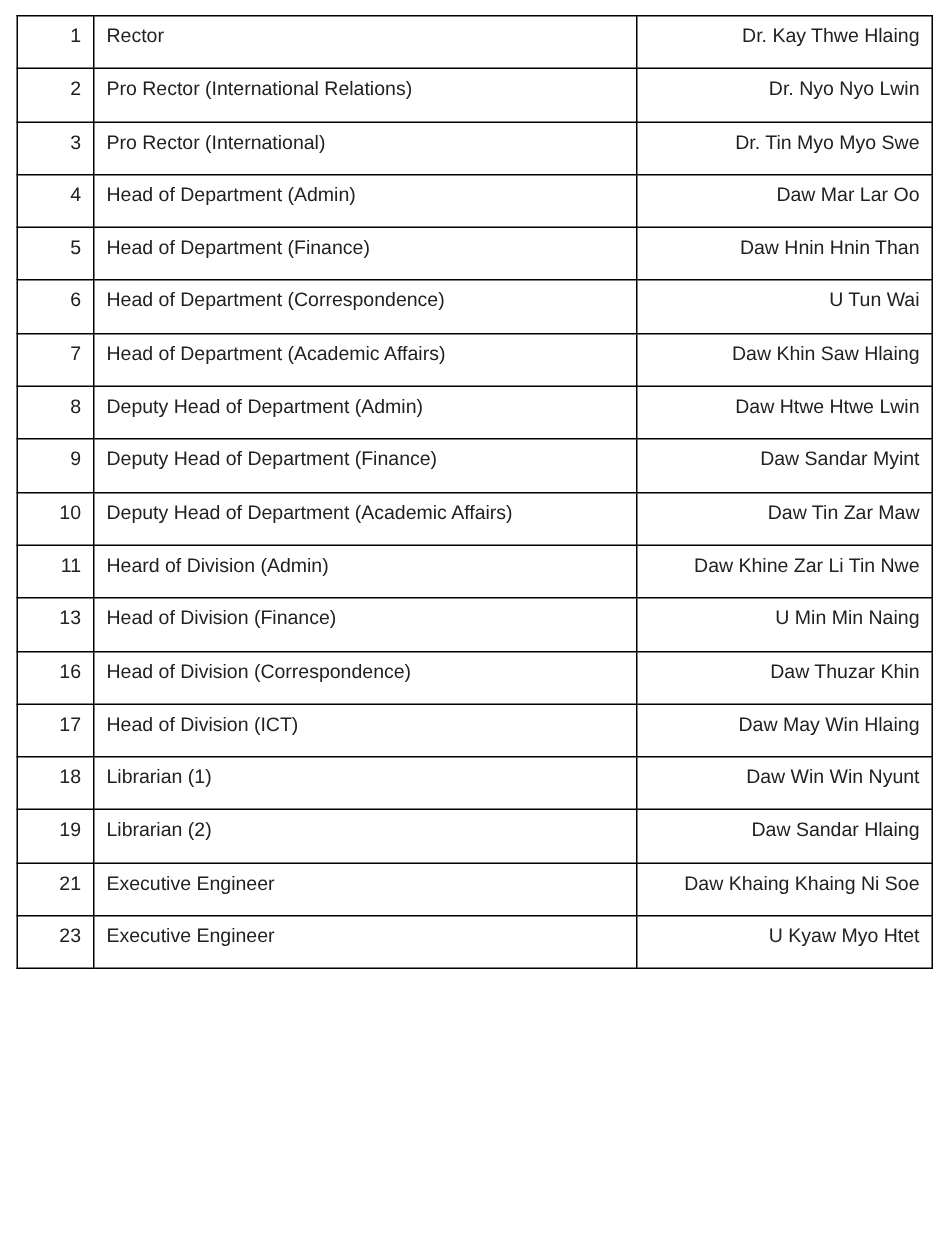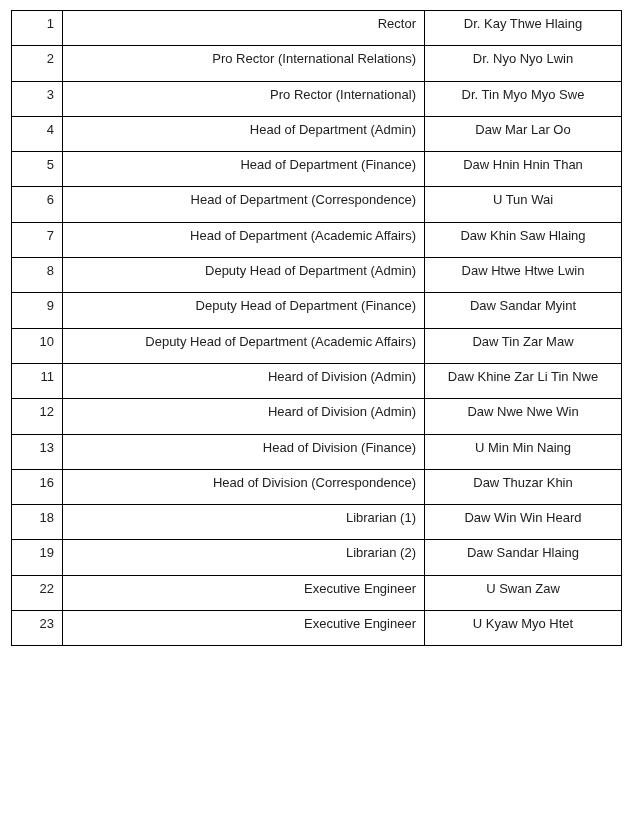--- a/index.html
+++ b/index.html
@@ -34,22 +34,22 @@
     font-size: 13px;
     line-height: 18px;
     color: #212121;
     white-space: nowrap;
     overflow: hidden;
   }
   td.col-no {
     text-align: right;
     padding-right: 10px;
   }
-  td.col-position { text-align: right; }
-  td.col-name { text-align: center; }
+  td.col-position { text-align: left; }
+  td.col-name { text-align: right; }
 </style>
 </head>
 <body>
 
 <div class="page">
   <table class="staff-table">
     <colgroup>
       <col style="width:51px">
       <col style="width:362px">
       <col style="width:197px">
@@ -114,60 +114,60 @@
     <td class="col-position">Deputy Head of Department (Academic Affairs)</td>
     <td class="col-name">Daw Tin Zar Maw</td>
   </tr>
 
   <tr>
     <td class="col-no">11</td>
     <td class="col-position">Heard of Division (Admin)</td>
     <td class="col-name">Daw Khine Zar Li Tin Nwe</td>
   </tr>
 
-  <tr>
-    <td class="col-no">12</td>
-    <td class="col-position">Heard of Division (Admin)</td>
-    <td class="col-name">Daw Nwe Nwe Win</td>
-  </tr>
 
   <tr>
     <td class="col-no">13</td>
     <td class="col-position">Head of Division (Finance)</td>
     <td class="col-name">U Min Min Naing</td>
   </tr>
 
 
 
   <tr>
     <td class="col-no">16</td>
     <td class="col-position">Head of Division (Correspondence)</td>
     <td class="col-name">Daw Thuzar Khin</td>
   </tr>
 
+  <tr>
+    <td class="col-no">17</td>
+    <td class="col-position">Head of Division (ICT)</td>
+    <td class="col-name">Daw May Win Hlaing</td>
+  </tr>
 
   <tr>
     <td class="col-no">18</td>
     <td class="col-position">Librarian (1)</td>
-    <td class="col-name">Daw Win Win Heard</td>
+    <td class="col-name">Daw Win Win Nyunt</td>
   </tr>
 
   <tr>
     <td class="col-no">19</td>
     <td class="col-position">Librarian (2)</td>
     <td class="col-name">Daw Sandar Hlaing</td>
   </tr>
 
 
+  <tr>
+    <td class="col-no">21</td>
+    <td class="col-position">Executive Engineer</td>
+    <td class="col-name">Daw Khaing Khaing Ni Soe</td>
+  </tr>
 
-  <tr>
-    <td class="col-no">22</td>
-    <td class="col-position">Executive Engineer</td>
-    <td class="col-name">U Swan Zaw</td>
-  </tr>
 
   <tr>
     <td class="col-no">23</td>
     <td class="col-position">Executive Engineer</td>
     <td class="col-name">U Kyaw Myo Htet</td>
   </tr>
 </tbody>
   </table>
 </div>
 

